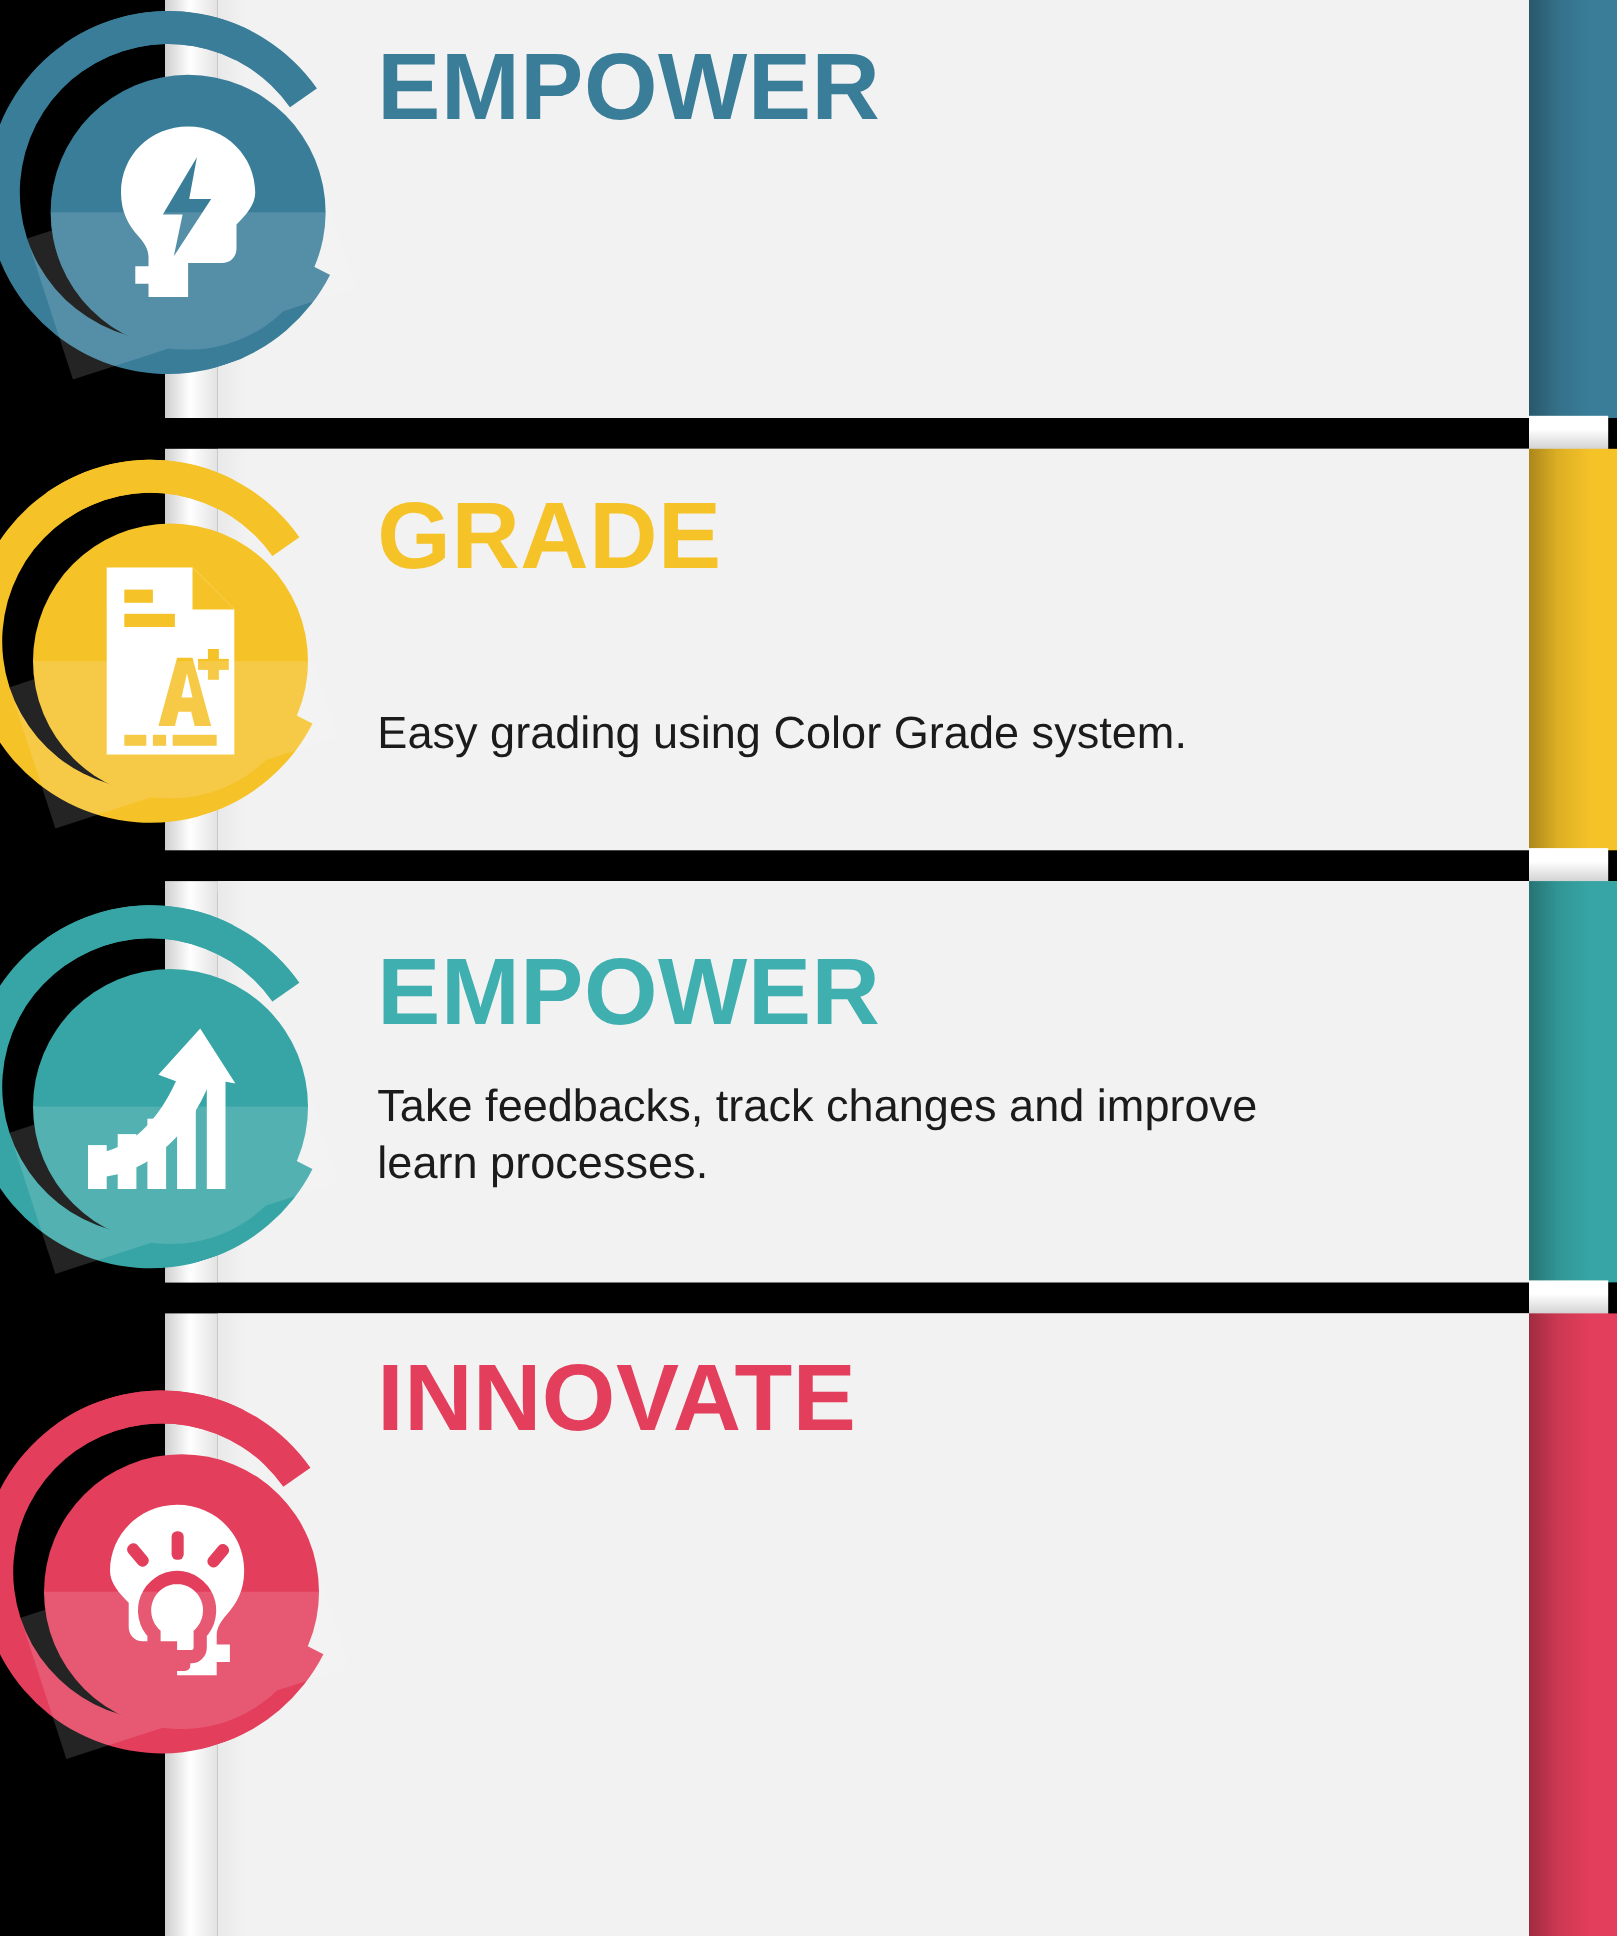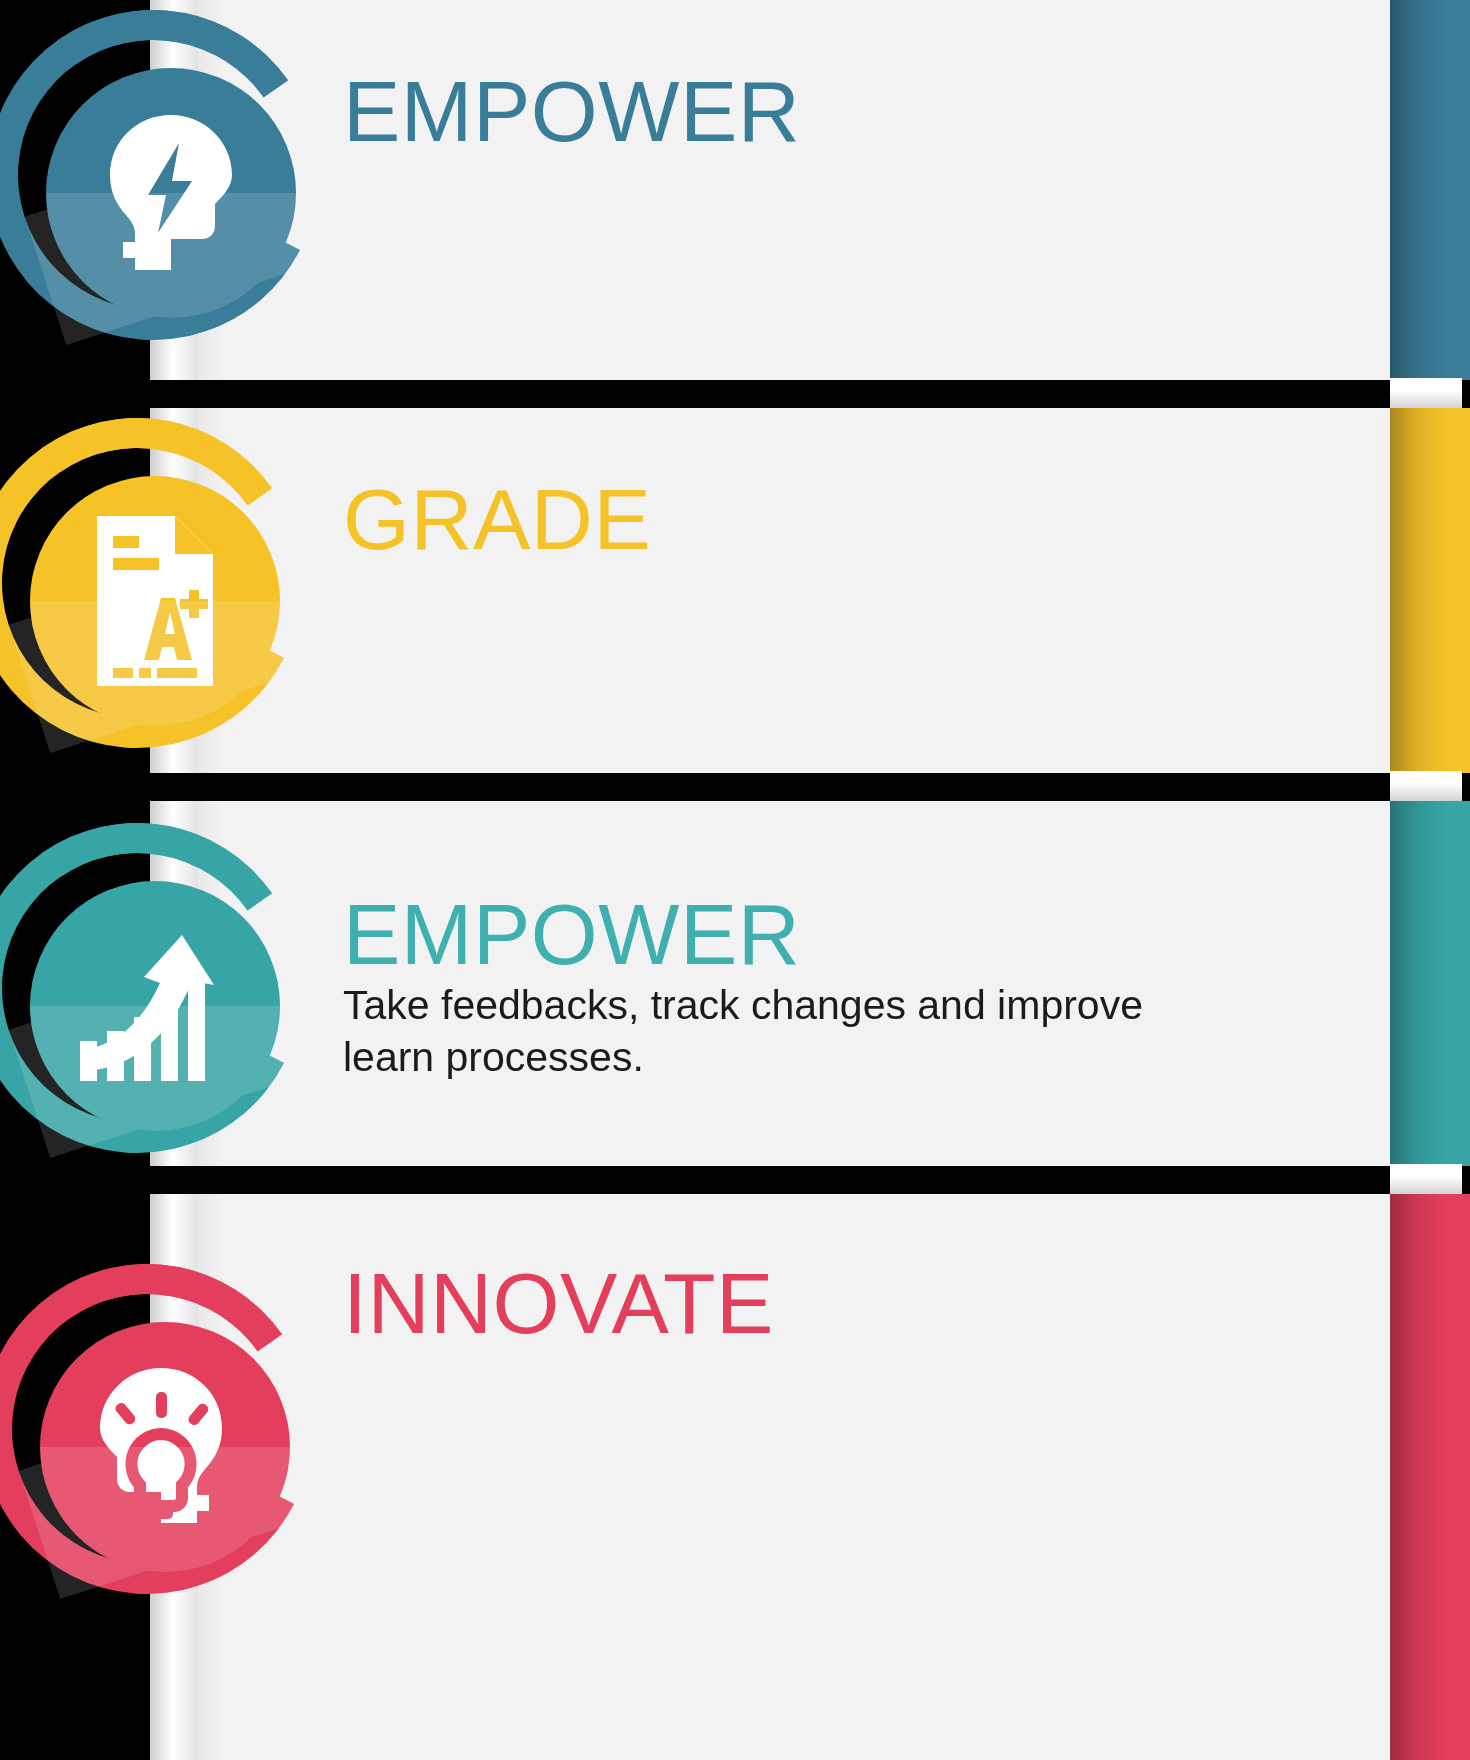--- a/index.html
+++ b/index.html
@@ -131,25 +131,24 @@
     position: absolute;
     left: 150px;
     width: 48px;
     background-image: linear-gradient(90deg,#cfcfcf 0%, #ffffff 48%, #e2e2e2 100%);
   }
 
   
   .title {
     position: absolute;
     left: 343px;
-    font-weight: 400;
+    font-weight: 700;
     letter-spacing: .5px;
     line-height: 1;
     white-space: nowrap;
-    margin-top: 32px;
   }
   .body {
     position: absolute;
     left: 343px;
     width: 890px;
     color: #1b1b1b;
     font-weight: 400;
     font-size: 41px;
     line-height: 1.28;
   }
@@ -222,20 +221,21 @@
             <rect fill="#F5C228" x="24" y="156" width="20" height="10"></rect>
             <rect fill="#F5C228" x="50" y="156" width="12" height="10"></rect>
             <rect fill="#F5C228" x="68" y="156" width="40" height="10"></rect>
           </svg>
         </div>
         <div class="lighten"></div>
       </div>
     </div>
 
     <div class="title" style="top:36px; font-size:86px; color:#F5C228;">GRADE</div>
+    <div class="body" style="top:232px;">Easy grading using Color Grade system.</div>
   </div>
 
   <div class="divider" style="top:773px;height:28px;"></div>
   <div class="tab" style="top:771px;"></div>
 
   <div class="section" style="top:801px;height:365px;">
     <div class="card"></div>
     <div class="spine" style="background:#37A5A5;">
       <div class="shade"></div>
     </div>

